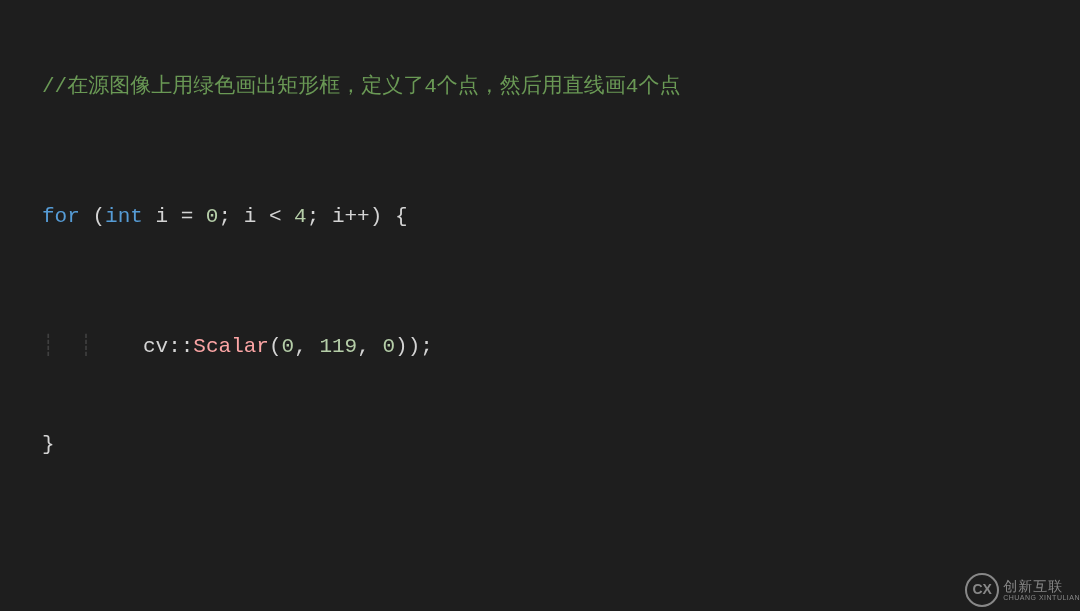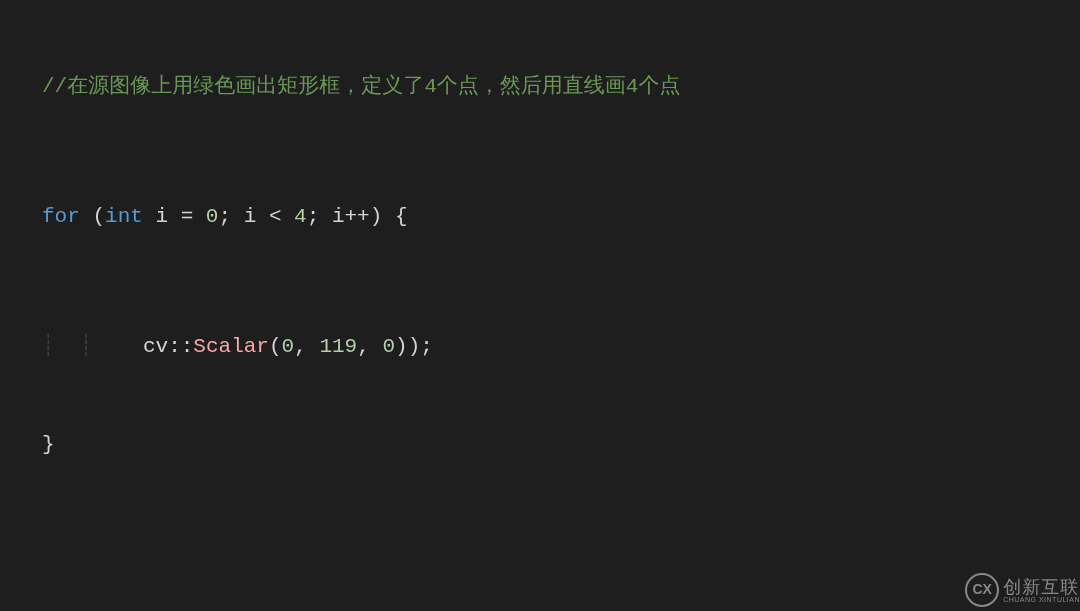--- a/index.html
+++ b/index.html
@@ -48,21 +48,21 @@
     border: 2px solid #888;
     border-radius: 50%;
     display: flex;
     align-items: center;
     justify-content: center;
     font-weight: bold;
     font-size: 14px;
     color: #888;
   }
   .watermark .txt { line-height: 1; }
-  .watermark .txt .cn { font-size: 18px; letter-spacing: 1px; }
+  .watermark .txt .cn { font-size: 14px; letter-spacing: 1px; font-family: Liberation Mono, monospace; }
   .watermark .txt .en { font-size: 7px; letter-spacing: 0.5px; }
 </style>
 </head>
 <body>
 
 <div class="editor">
 
 <span class="line indent1"><span class="comment">//在源图像上用绿色画出矩形框，定义了4个点，然后用直线画4个点</span></span>
 
 

